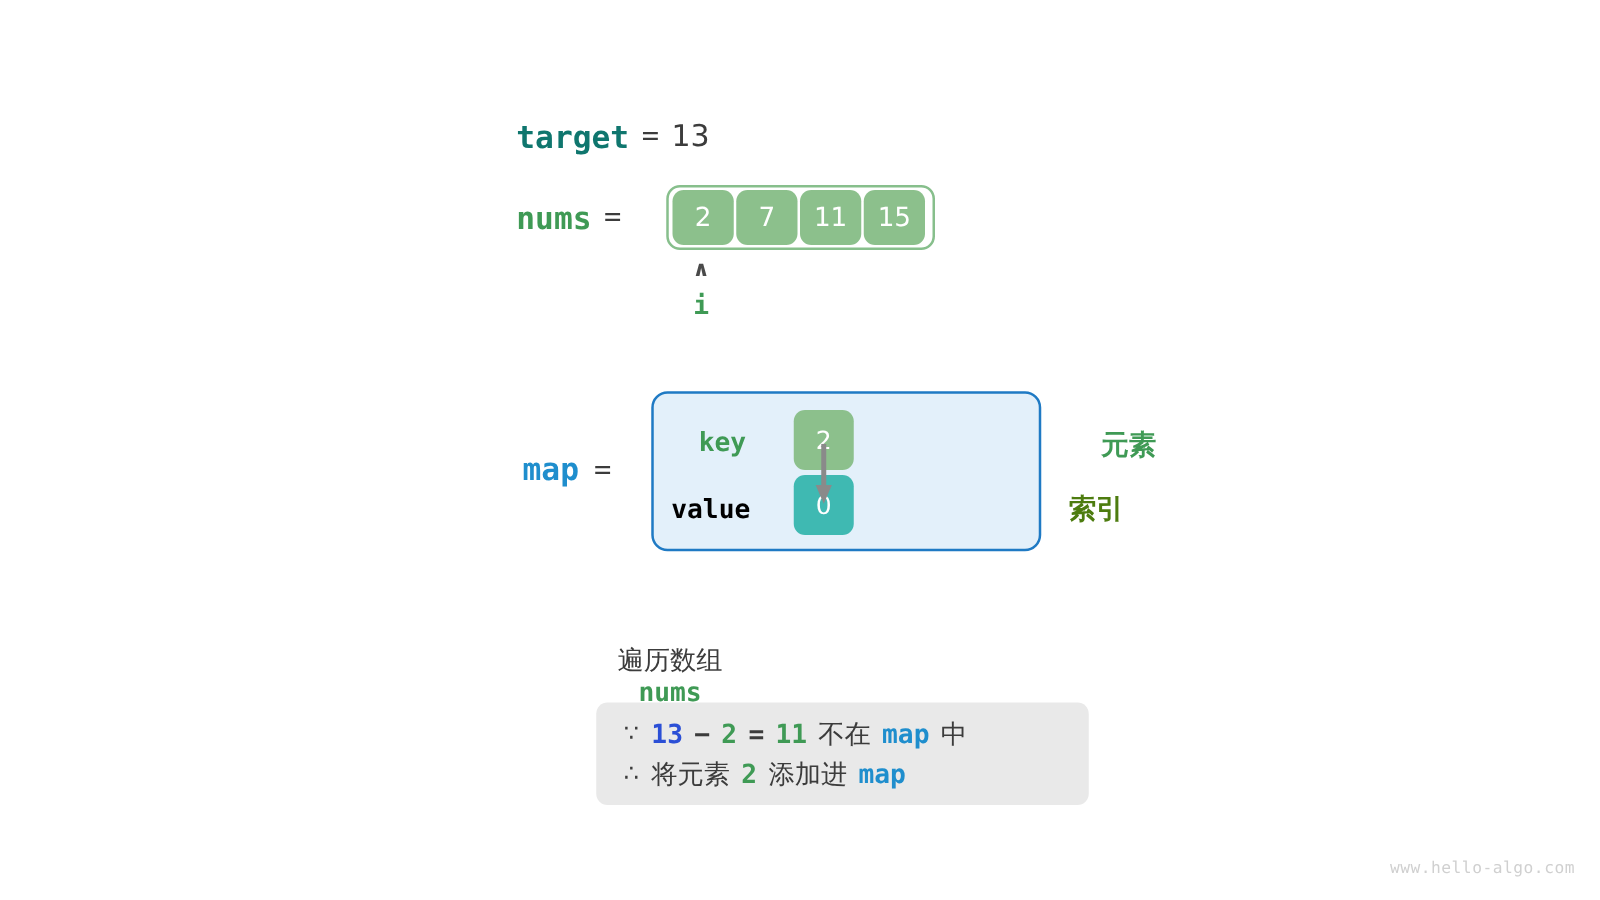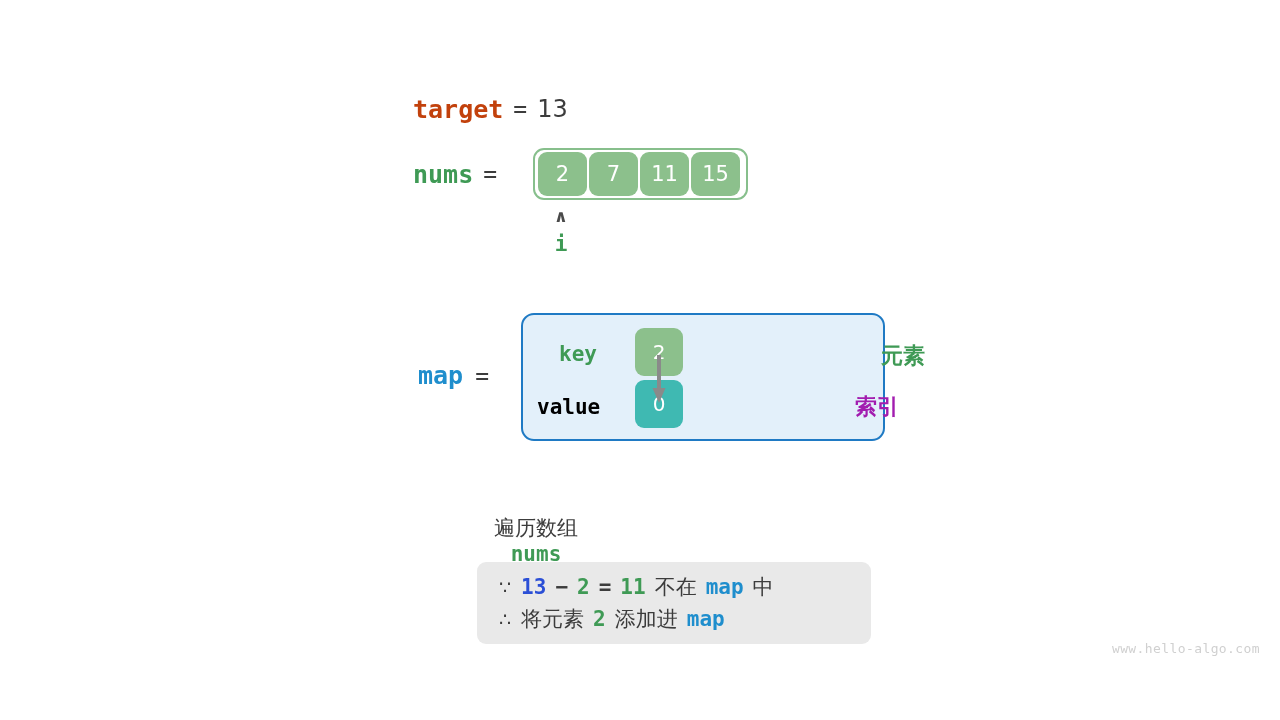--- a/index.html
+++ b/index.html
@@ -30,21 +30,21 @@
     position: absolute;
     left: 413px;
     top: 92px;
     height: 34px;
     display: flex;
     align-items: center;
     white-space: pre;
   }
   #target-row .var {
     font-size: 25px;
-    color: #c2410c;
+    color: #0f766e;
   }
   #target-row .eq {
     font-size: 23px;
     color: #3c3c3c;
     margin: 0 10px;
     font-family: "DejaVu Sans Mono", "Liberation Mono", monospace;
   }
   #target-row .num {
     font-size: 24px;
     color: #3c3c3c;
@@ -142,21 +142,21 @@
     font-size: 23px;
     color: #3c3c3c;
     margin-left: 12px;
     font-family: "DejaVu Sans Mono", "Liberation Mono", monospace;
   }
 
   #map-box {
     position: absolute;
     left: 521px;
     top: 313px;
-    width: 364px;
+    width: 312px;
     height: 128px;
     border: 2px solid #1f7ac4;
     border-radius: 13px;
     background: #e3f0fa;
     box-sizing: border-box;
   }
   .map-kv-label {
     position: absolute;
     font-family: "DejaVu Sans Mono", "Liberation Mono", monospace;
     font-weight: bold;
@@ -211,21 +211,21 @@
     font-size: 22px;
   }
   #anno-element {
     left: 881px;
     top: 341px;
     color: #3f9a55;
   }
   #anno-index {
     left: 855px;
     top: 392px;
-    color: #a21caf;
+    color: #4d7c0f;
   }
 
   
   #caption-line {
     position: absolute;
     left: 494px;
     top: 514px;
     display: flex;
     align-items: center;
     white-space: pre;
@@ -295,21 +295,21 @@
     font-family: "DejaVu Sans Mono", "Liberation Mono", monospace;
     font-weight: bold;
     font-size: 22px;
     color: #8c8c8c;
   }
 
   
   #watermark {
     position: absolute;
     right: 20px;
-    top: 641px;
+    top: 687px;
     font-family: "DejaVu Sans Mono", "Liberation Mono", monospace;
     font-size: 13px;
     color: #d0d0d0;
     letter-spacing: 0.4px;
   }
 </style>
 </head>
 <body>
 
 <div class="stage">

